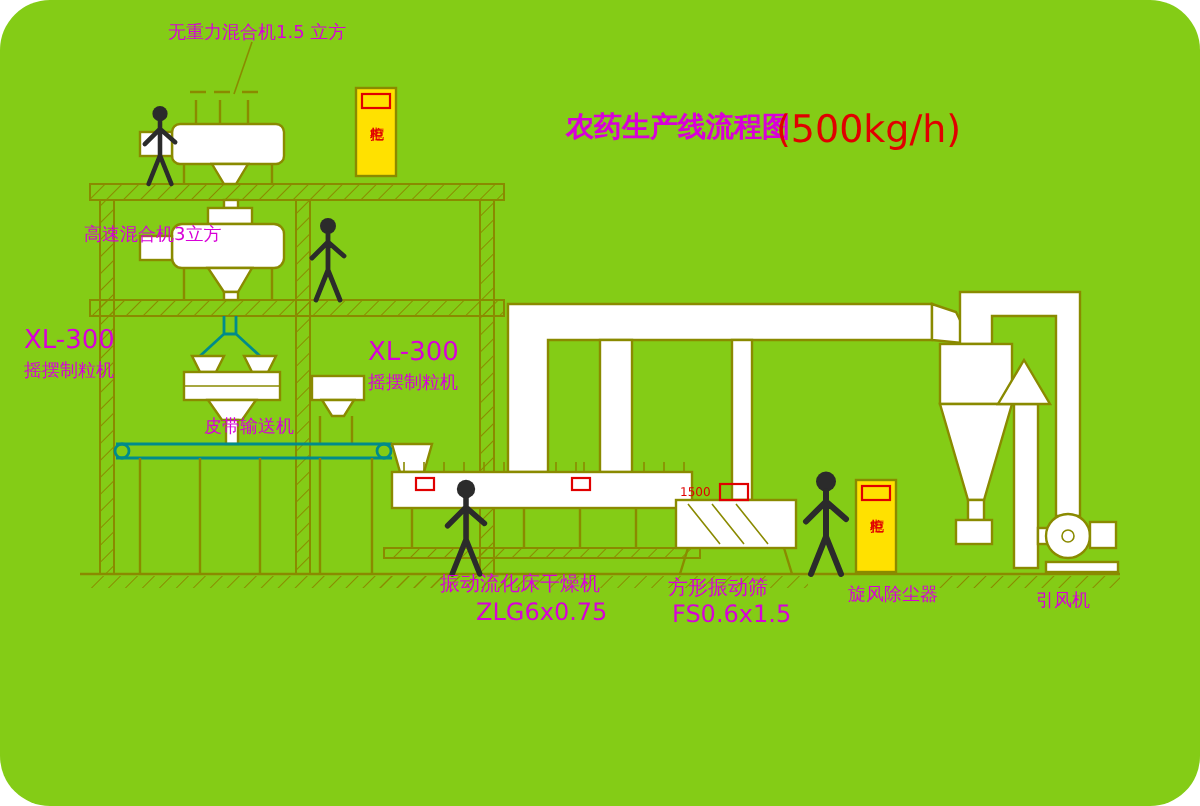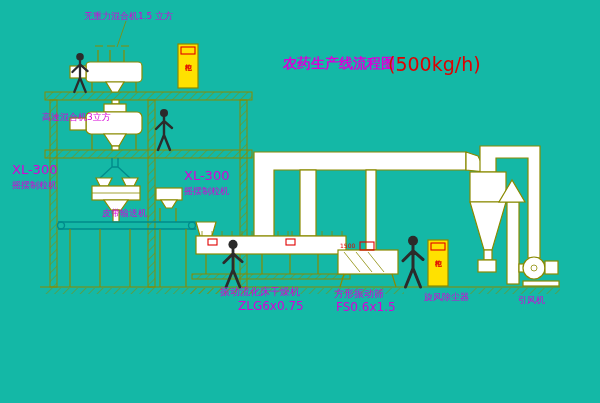--- a/index.html
+++ b/index.html
@@ -1,17 +1,17 @@
 <!DOCTYPE html>
 <html><head>
 <meta charset="utf-8">
 <style>
   html,body{margin:0;padding:0;background:#fff;}
-  .stage{position:relative;width:600px;height:403px;background:#14b8a6;overflow:hidden;
-         font-family:"DejaVu Sans",sans-serif;}
+  .stage{position:relative;width:600px;height:403px;background:#84cc16;overflow:hidden;
+         font-family:"DejaVu Sans",sans-serif;border-radius:25px;}
   svg{position:absolute;left:0;top:0;}
   .ol  {stroke:#8a8a00;stroke-width:1.2;fill:none;}
   .olt {stroke:#8a8a00;stroke-width:.8;fill:none;}
   .olf {stroke:#8a8a00;stroke-width:1.2;fill:#fff;}
   .olh {stroke:#8a8a00;stroke-width:1;fill:url(#hatch);}
   .gh  {fill:url(#hatch);stroke:none;}
   .tl  {stroke:#008b8b;stroke-width:1.4;fill:none;}
   .rd  {stroke:#e00000;stroke-width:1.1;fill:none;}
   .cab {fill:#ffe100;stroke:#8a8a00;stroke-width:1.2;}
   .lbl {fill:#d800d8;}

